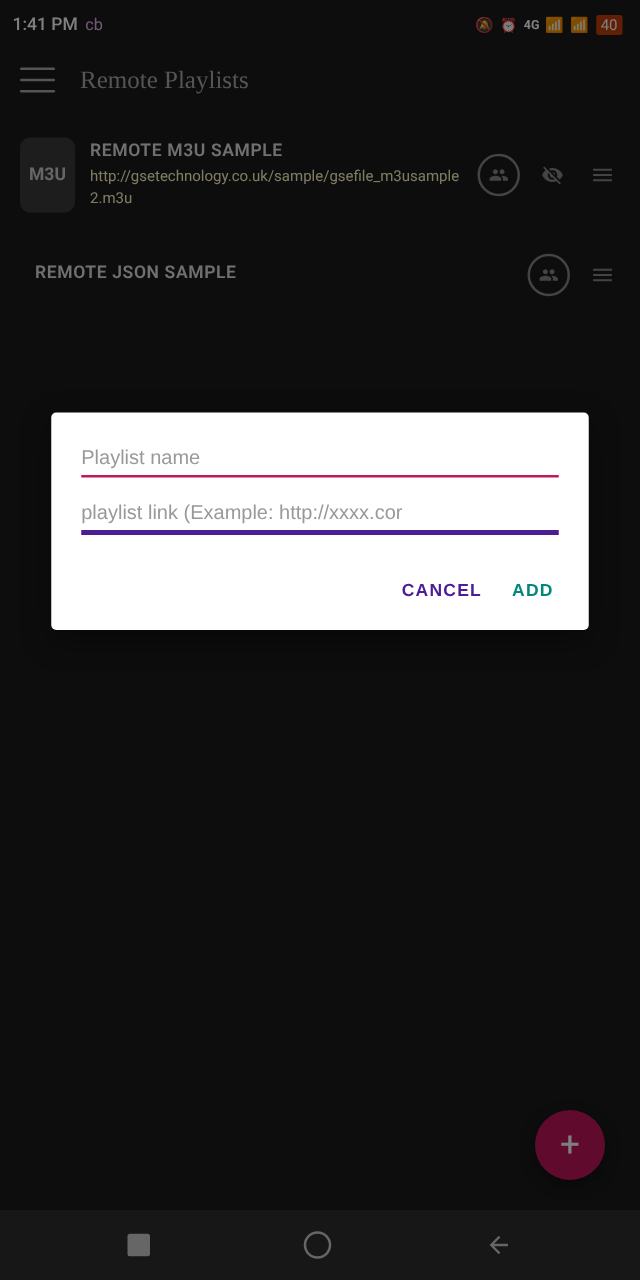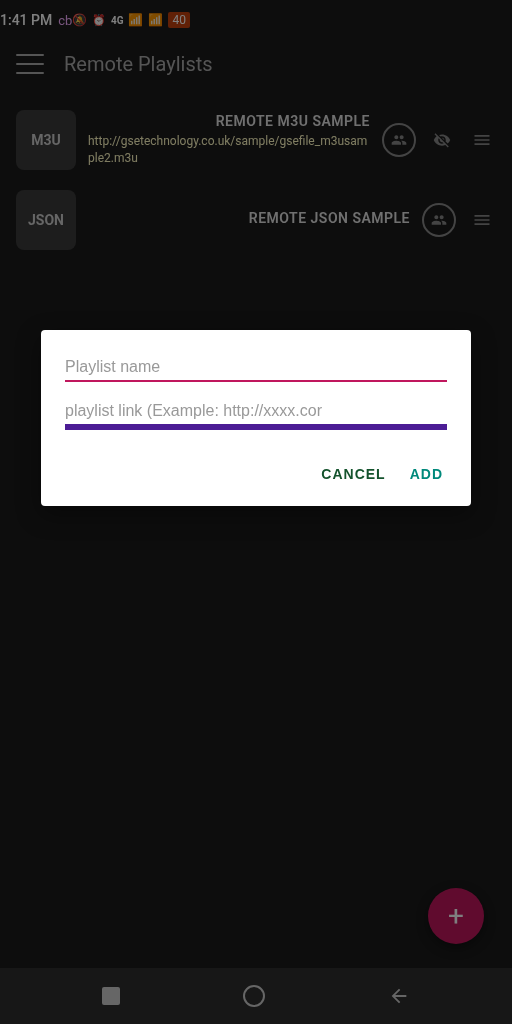--- a/index.html
+++ b/index.html
@@ -10,23 +10,23 @@
       height: 1024px;
       background: #1a1a1a;
       font-family: 'Roboto', Arial, sans-serif;
       overflow: hidden;
       position: relative;
     }
 
     
     .status-bar {
       display: flex;
-      justify-content: flex-start;
-      align-items: center;
-      padding: 8px 14px 4px 0;
+      justify-content: space-between;
+      align-items: center;
+      padding: 8px 14px 4px 10px;
       height: 36px;
       background: #1a1a1a;
     }
 
     .status-left {
       display: flex;
       align-items: center;
       gap: 6px;
     }
 
@@ -84,36 +84,37 @@
       display: block;
       height: 2px;
       background: #aaaaaa;
       border-radius: 1px;
     }
 
     .app-title {
       color: #aaaaaa;
       font-size: 20px;
       font-weight: 400;
+      font-family: Liberation Serif, serif;
     }
 
     
     .playlist-list {
       padding: 8px 0;
     }
 
     .playlist-item {
       display: flex;
       align-items: center;
       padding: 10px 16px;
       min-height: 80px;
     }
 
     .playlist-thumb {
-      width: 60px;
+      width: 44px;
       height: 60px;
       background: #3a3a3a;
       border-radius: 8px;
       display: flex;
       align-items: center;
       justify-content: center;
       color: #cccccc;
       font-size: 14px;
       font-weight: bold;
       flex-shrink: 0;
@@ -123,21 +124,20 @@
       flex: 1;
       padding: 0 12px;
     }
 
     .playlist-name {
       color: #e0e0e0;
       font-size: 14px;
       font-weight: 600;
       letter-spacing: 0.5px;
       margin-bottom: 4px;
-      text-align: right;
     }
 
     .playlist-url {
       color: #fef9c3;
       font-size: 12px;
       line-height: 1.4;
       word-break: break-all;
     }
 
     .playlist-actions {
@@ -210,21 +210,21 @@
 
     .dialog-input.focused {
       border-bottom-color: #c0175d;
     }
 
     .dialog-input::placeholder {
       color: #999999;
     }
 
     .dialog-input-url {
-      border-bottom: 6px solid #4c1d95;
+      border-bottom: 4px solid #4c1d95;
       color: #0f172a;
     }
 
     .dialog-actions {
       display: flex;
       justify-content: flex-end;
       gap: 16px;
       margin-top: 20px;
       padding-top: 8px;
     }
@@ -233,21 +233,21 @@
       background: none;
       border: none;
       cursor: pointer;
       font-size: 14px;
       font-weight: 600;
       letter-spacing: 1px;
       padding: 8px 4px;
     }
 
     .cancel-btn {
-      color: #14532d;
+      color: #4c1d95;
     }
 
     .add-btn {
       color: #00897b;
     }
 
     
     .fab {
       position: absolute;
       bottom: 80px;
@@ -369,21 +369,20 @@
       </div>
       <div class="action-icon">
         <svg width="20" height="20" viewBox="0 0 24 24" fill="#888">
           <path d="M3 18h18v-2H3v2zm0-5h18v-2H3v2zm0-7v2h18V6H3z"></path>
         </svg>
       </div>
     </div>
   </div>
 
   <div class="playlist-item">
-    <div class="playlist-thumb">JSON</div>
     <div class="playlist-info">
       <div class="playlist-name">REMOTE JSON SAMPLE</div>
     </div>
     <div class="playlist-actions">
       <div class="circle-icon">
         <svg width="16" height="16" viewBox="0 0 24 24" fill="#888">
           <path d="M16 11c1.66 0 2.99-1.34 2.99-3S17.66 5 16 5c-1.66 0-3 1.34-3 3s1.34 3 3 3zm-8 0c1.66 0 2.99-1.34 2.99-3S9.66 5 8 5C6.34 5 5 6.34 5 8s1.34 3 3 3zm0 2c-2.33 0-7 1.17-7 3.5V19h14v-2.5c0-2.33-4.67-3.5-7-3.5zm8 0c-.29 0-.62.02-.97.05 1.16.84 1.97 1.97 1.97 3.45V19h6v-2.5c0-2.33-4.67-3.5-7-3.5z"></path>
         </svg>
       </div>
       <div class="action-icon">

